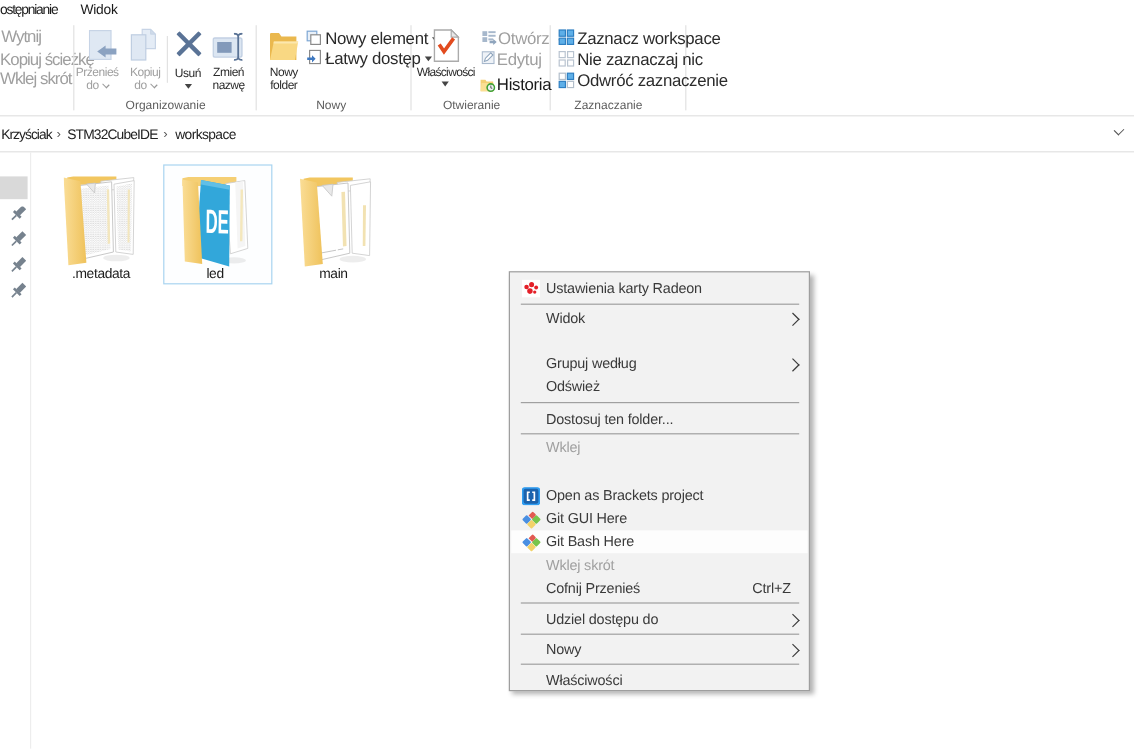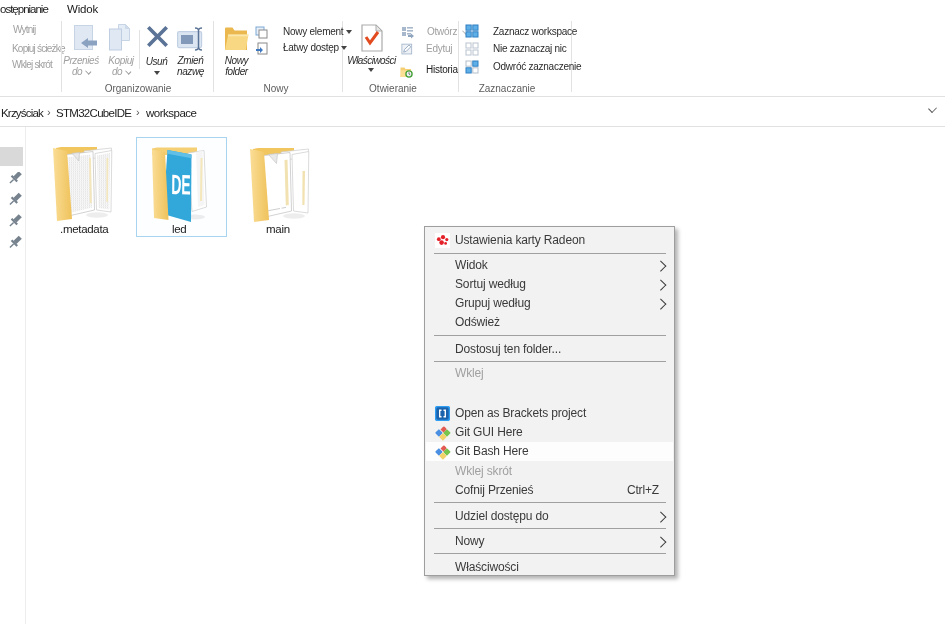--- a/index.html
+++ b/index.html
@@ -1,21 +1,21 @@
 <!DOCTYPE html>
 <html><head>
 <meta charset="utf-8">
 <style>
   html,body{margin:0;padding:0;}
   body{width:945px;height:624px;background:#ffffff;position:relative;overflow:hidden;
        font-family:"Liberation Sans",sans-serif;color:#1a1a1a;}
   .abs{position:absolute;}
   .t12{font-size:11.5px;line-height:14px;white-space:nowrap;}
-  .rl{font-size:10px;letter-spacing:-0.4px;line-height:11px;white-space:nowrap;color:#2b2b2b;font-style:italic;}
-  .sr{font-size:10px;letter-spacing:-0.25px;line-height:12px;white-space:nowrap;color:#2b2b2b;padding-left:12px;}
+  .rl{font-size:10px;letter-spacing:-0.4px;line-height:11px;white-space:nowrap;color:#2b2b2b;}
+  .sr{font-size:14px;letter-spacing:-0.25px;line-height:12px;white-space:nowrap;color:#2b2b2b;}
   .gray{color:#9f9f9f;}
   .glabel{font-size:10px;color:#5d5d5d;white-space:nowrap;}
   .vsep{position:absolute;width:1px;background:#e2e2e2;top:21px;height:71px;}
   .caret{display:inline-block;width:0;height:0;border-left:3.5px solid transparent;
          border-right:3.5px solid transparent;border-top:4px solid #444;vertical-align:middle;}
   .cv{display:inline-block;width:3.5px;height:3.5px;border-right:1.1px solid #999;border-bottom:1.1px solid #999;transform:rotate(45deg) scale(1,0.75);vertical-align:2px;margin-left:1px;}
   .mrow{position:absolute;left:1px;right:1px;height:19px;line-height:19px;font-size:12px;letter-spacing:-0.15px;color:#3a3a3a;}
   .mrow .txt{position:absolute;left:29px;top:0;}
   .mrow .ico{position:absolute;left:9px;top:2px;width:15px;height:15px;}
   .msep{position:absolute;left:9px;right:8px;height:1px;background:#a0a0a0;}
@@ -279,24 +279,20 @@
             <circle cx="10.6" cy="10.4" r="1.4"></circle>
           </g>
         </svg></span>
       <span class="txt">Ustawienia karty Radeon</span>
     </div>
   <div class="msep" style="top:26px;"></div>
   <div class="mrow" style="top:29px;">
       <span class="txt">Widok</span>
       <span class="marrow arr"></span>
     </div>
-  <div class="mrow" style="top:48px;">
-      <span class="txt">Sortuj według</span>
-      <span class="marrow arr"></span>
-    </div>
   <div class="mrow" style="top:67px;">
       <span class="txt">Grupuj według</span>
       <span class="marrow arr"></span>
     </div>
   <div class="mrow" style="top:86px;">
       <span class="txt">Odśwież</span>
     </div>
   <div class="msep" style="top:108px;"></div>
   <div class="mrow" style="top:113px;">
       <span class="txt">Dostosuj ten folder...</span>

